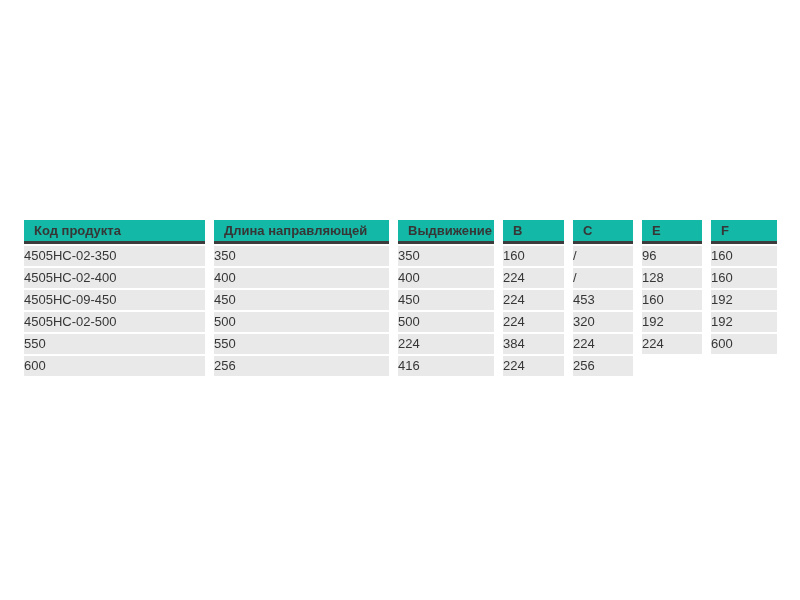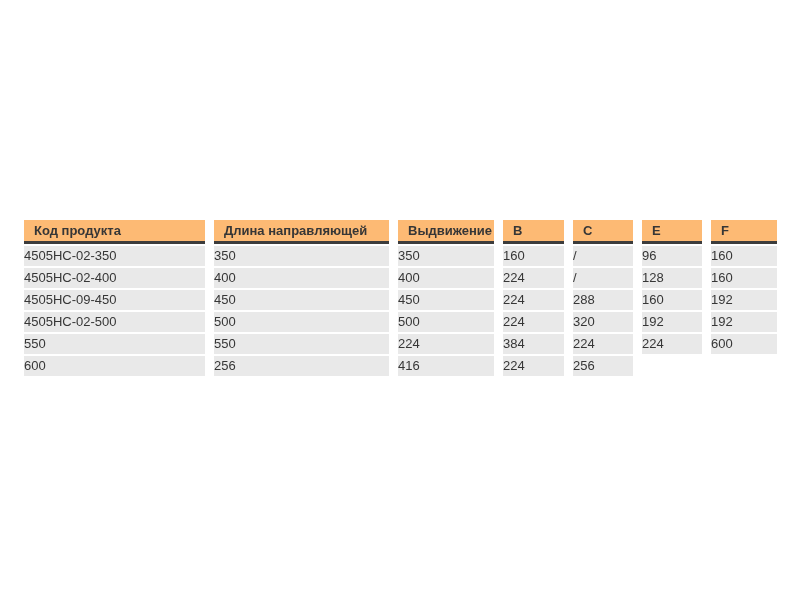--- a/index.html
+++ b/index.html
@@ -29,21 +29,21 @@
   .cell {
     background: #e9e9e9;
     height: 20px;
     line-height: 20px;
     padding-left: 0;
     box-sizing: border-box;
     white-space: nowrap;
     overflow: hidden;
   }
   .hdr {
-    background: #fdba74;
+    background: #14b8a6;
     height: 24px;
     line-height: 21px;
     padding-left: 10px;
     box-sizing: border-box;
     font-weight: bold;
     border-bottom: 3px solid #3c3c3c;
     white-space: nowrap;
     overflow: hidden;
   }
 </style>
@@ -73,21 +73,21 @@
   <div class="cell">400</div>
   <div class="cell">224</div>
   <div class="cell">/</div>
   <div class="cell">128</div>
   <div class="cell">160</div>
 
   <div class="cell">4505HC-09-450</div>
   <div class="cell">450</div>
   <div class="cell">450</div>
   <div class="cell">224</div>
-  <div class="cell">288</div>
+  <div class="cell">453</div>
   <div class="cell">160</div>
   <div class="cell">192</div>
 
   <div class="cell">4505HC-02-500</div>
   <div class="cell">500</div>
   <div class="cell">500</div>
   <div class="cell">224</div>
   <div class="cell">320</div>
   <div class="cell">192</div>
   <div class="cell">192</div>

